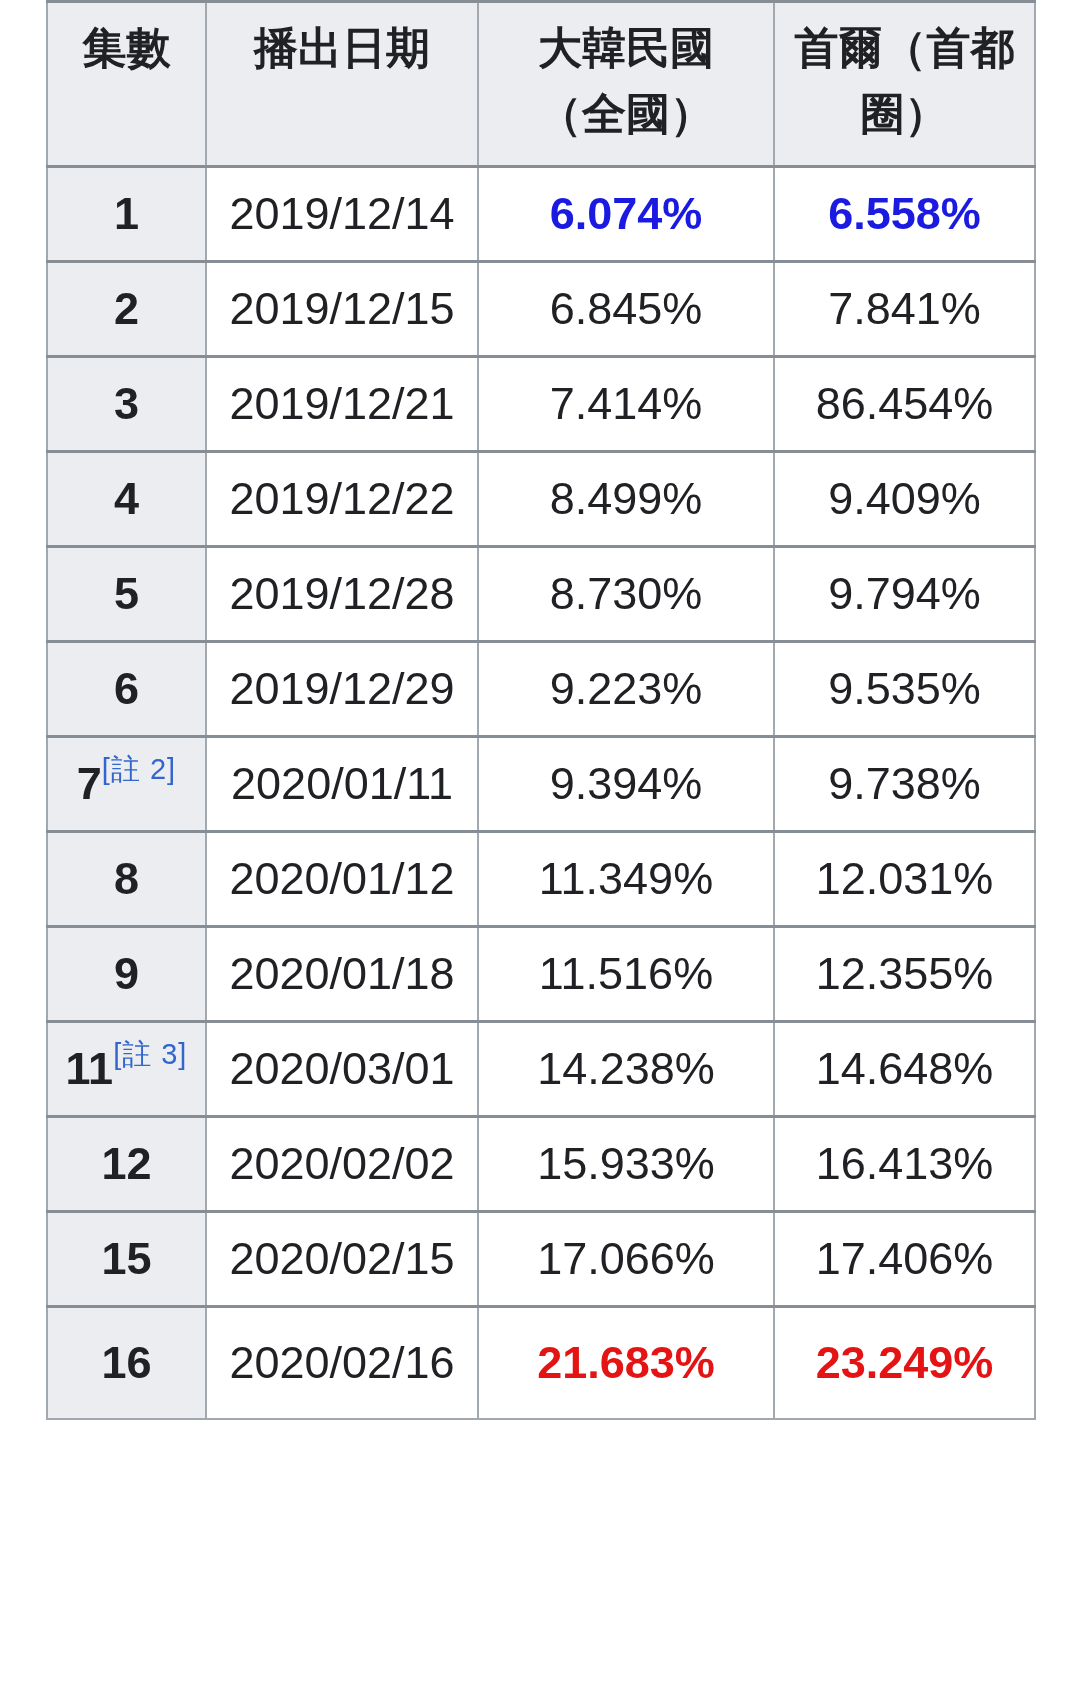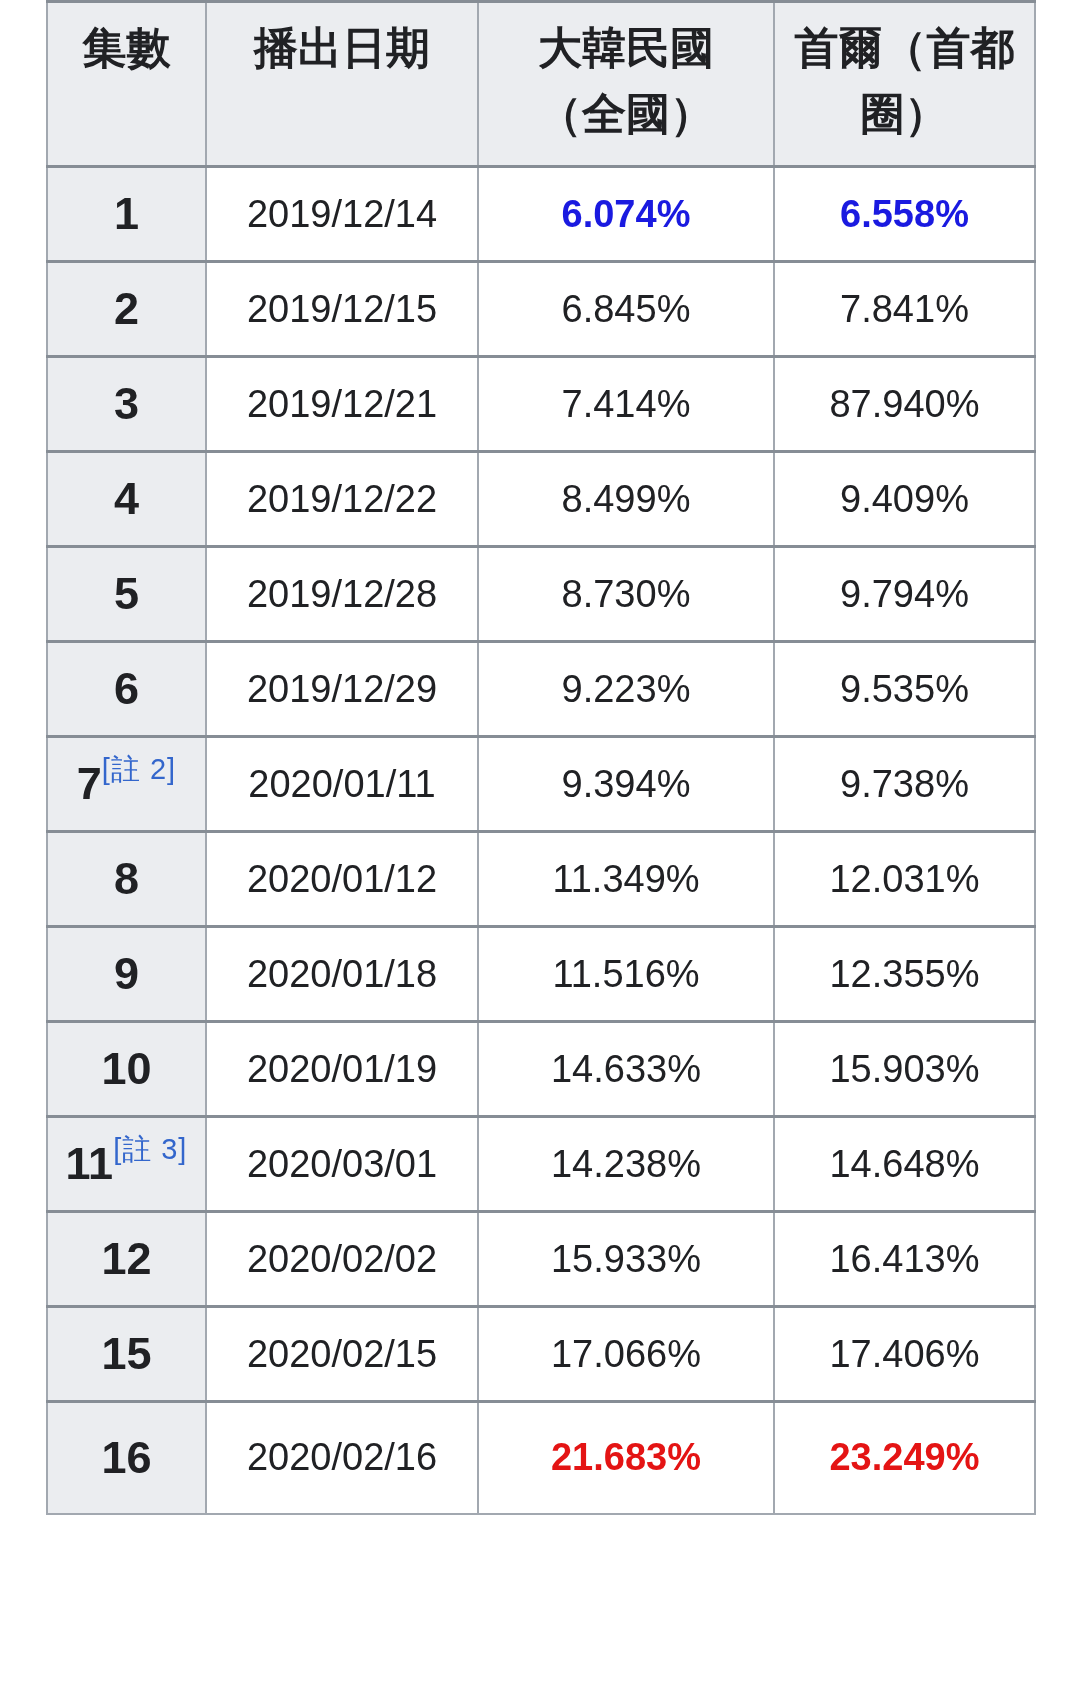--- a/index.html
+++ b/index.html
@@ -51,21 +51,21 @@
   }
   tbody th {
     background: var(--header-bg);
     font-size: 45px;
     font-weight: 700;
     height: 95px;
     vertical-align: middle;
   }
   tbody td {
     background: var(--cell-bg);
-    font-size: 38px;
+    font-size: 45px;
     font-weight: 400;
     height: 95px;
     vertical-align: middle;
     margin-top: 20px;
   }
   tbody tr.row-highest th,
   tbody tr.row-highest td { height: 112px; vertical-align: middle; }
 
   tr.row-lowest td.rating  { color: var(--lowest);  font-weight: 700; border-radius: 12px; }
   tr.row-highest td.rating { color: var(--highest); font-weight: 700; }
@@ -107,21 +107,21 @@
       <tr>
         <th><span>2</span></th>
         <td>2019/12/15</td>
         <td class="rating">6.845%</td>
         <td class="rating">7.841%</td>
       </tr>
       <tr>
         <th><span>3</span></th>
         <td>2019/12/21</td>
         <td class="rating">7.414%</td>
-        <td class="rating">87.940%</td>
+        <td class="rating">86.454%</td>
       </tr>
       <tr>
         <th><span>4</span></th>
         <td>2019/12/22</td>
         <td class="rating">8.499%</td>
         <td class="rating">9.409%</td>
       </tr>
       <tr>
         <th><span>5</span></th>
         <td>2019/12/28</td>
@@ -146,26 +146,20 @@
         <td class="rating">11.349%</td>
         <td class="rating">12.031%</td>
       </tr>
       <tr>
         <th><span>9</span></th>
         <td>2020/01/18</td>
         <td class="rating">11.516%</td>
         <td class="rating">12.355%</td>
       </tr>
       <tr>
-        <th><span>10</span></th>
-        <td>2020/01/19</td>
-        <td class="rating">14.633%</td>
-        <td class="rating">15.903%</td>
-      </tr>
-      <tr>
         <th><span>11</span><sup class="note">[註 3]</sup></th>
         <td>2020/03/01</td>
         <td class="rating">14.238%</td>
         <td class="rating">14.648%</td>
       </tr>
       <tr>
         <th><span>12</span></th>
         <td>2020/02/02</td>
         <td class="rating">15.933%</td>
         <td class="rating">16.413%</td>

